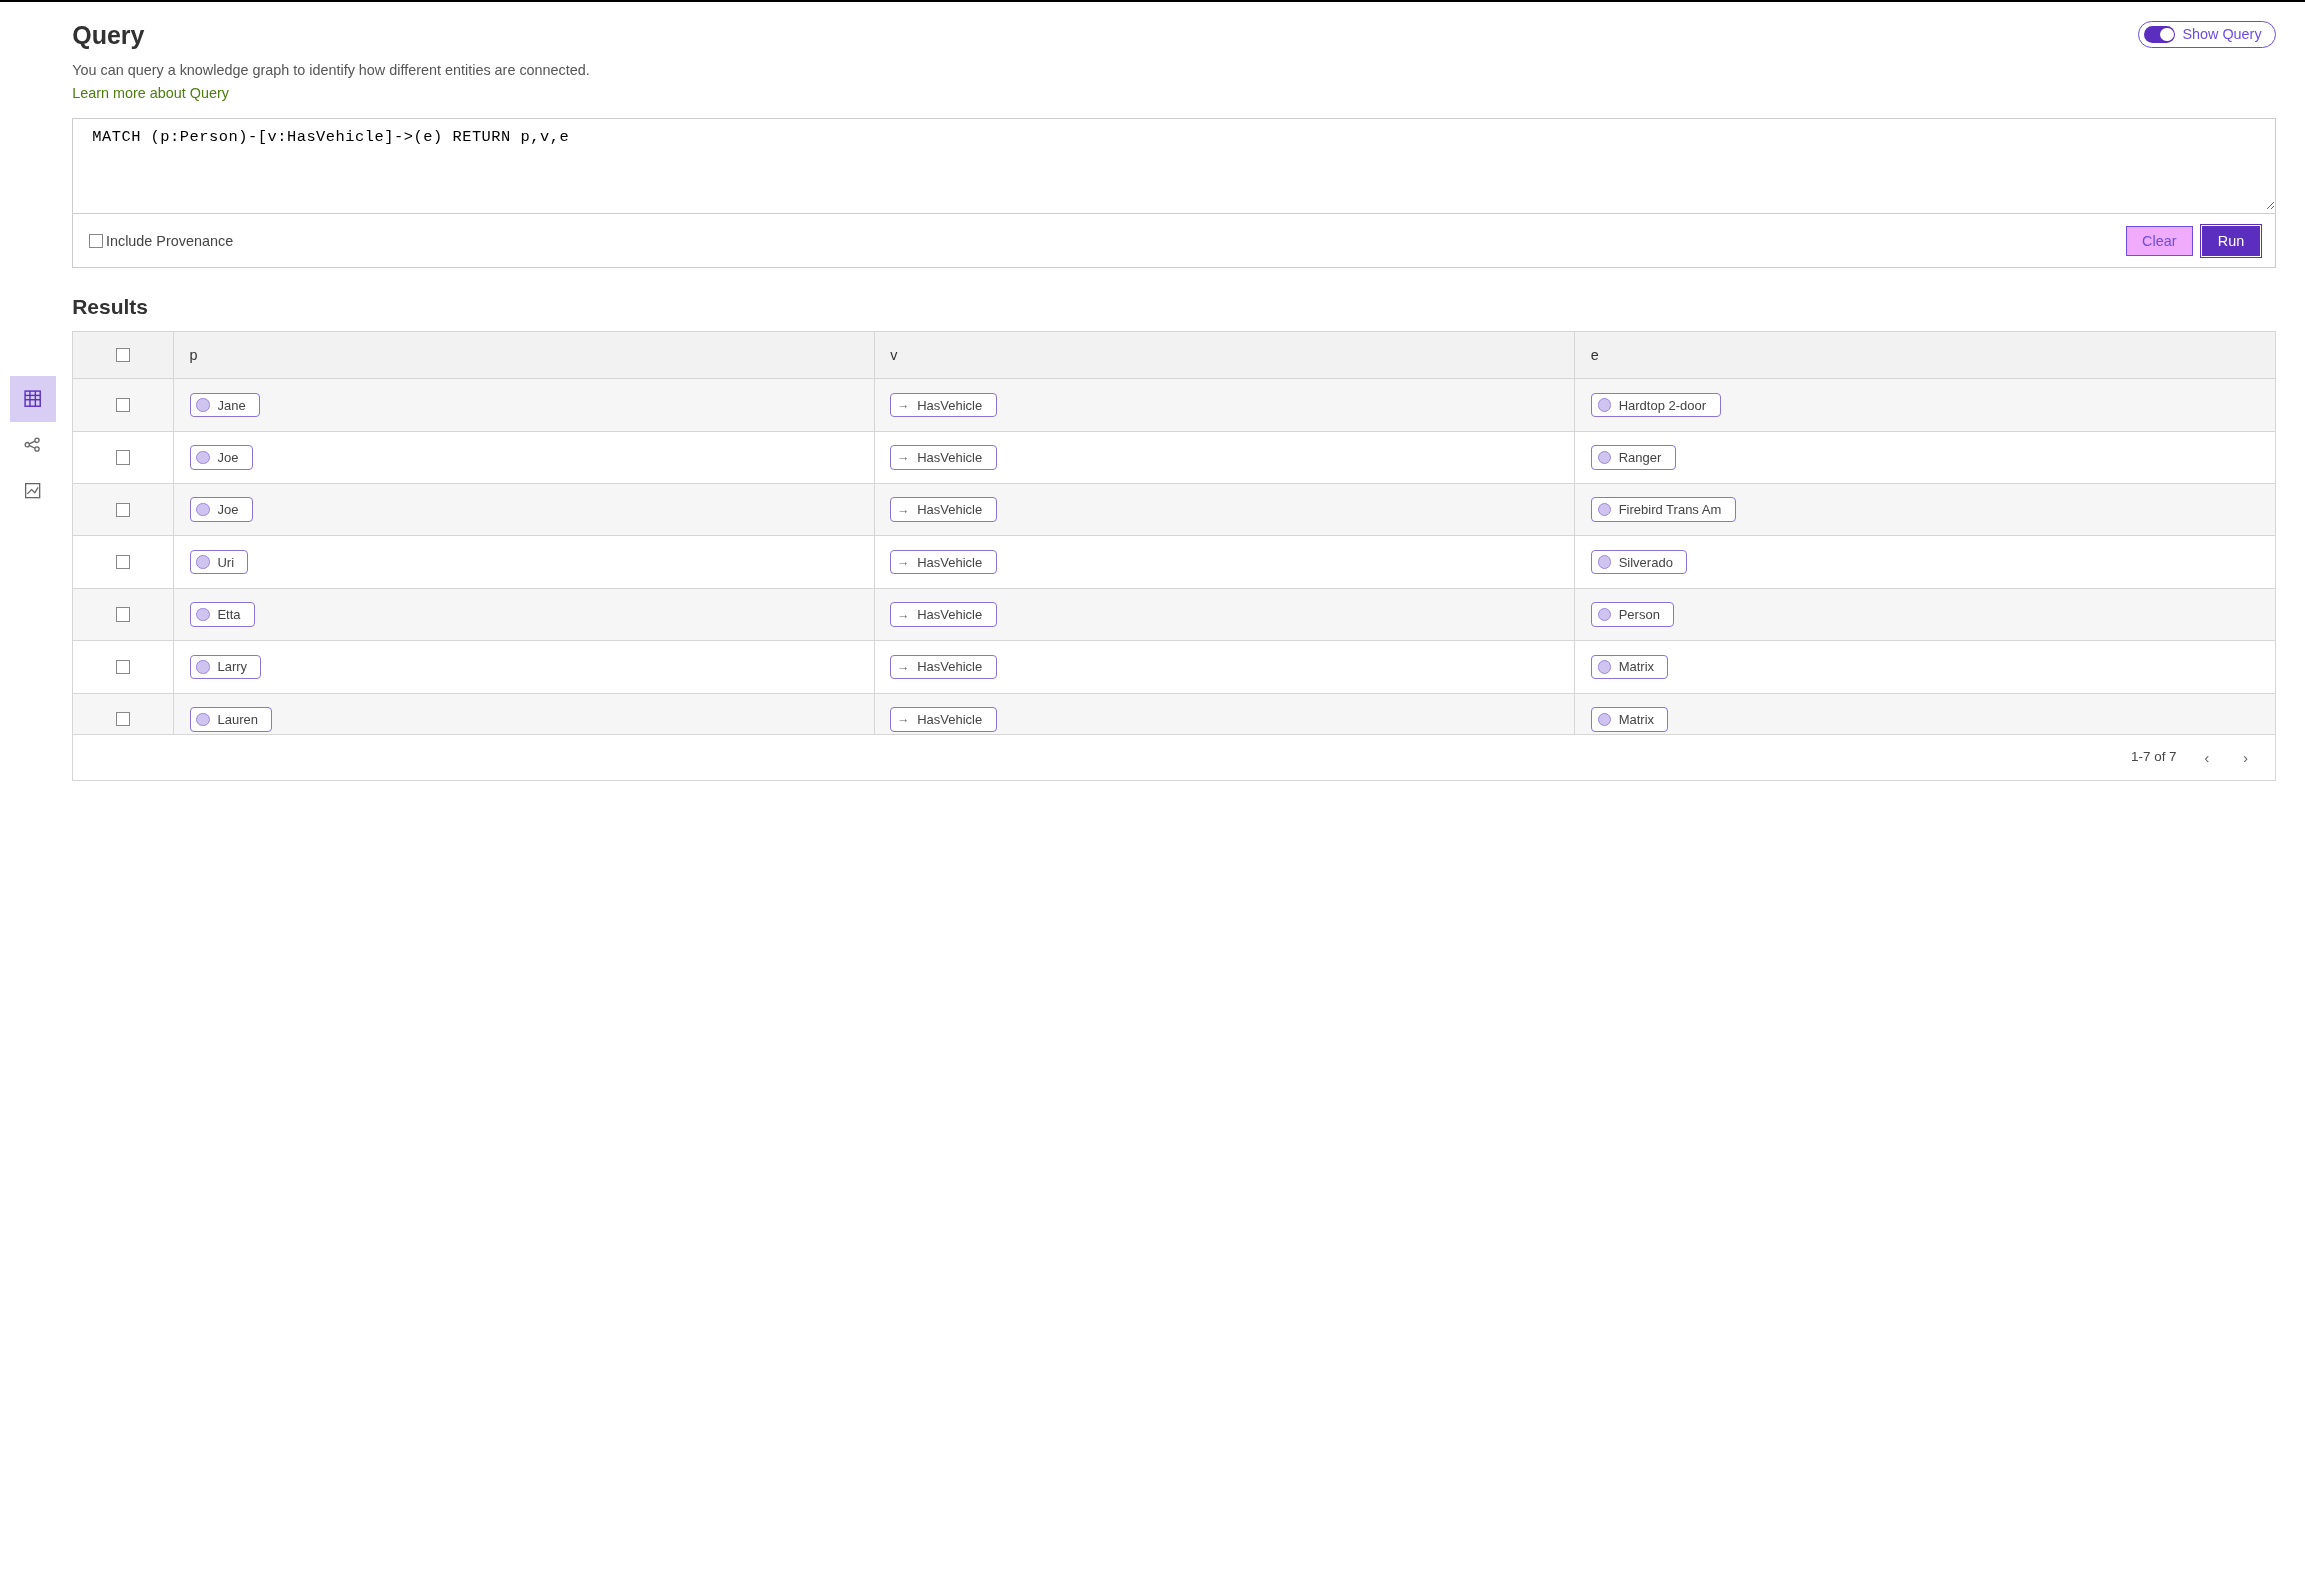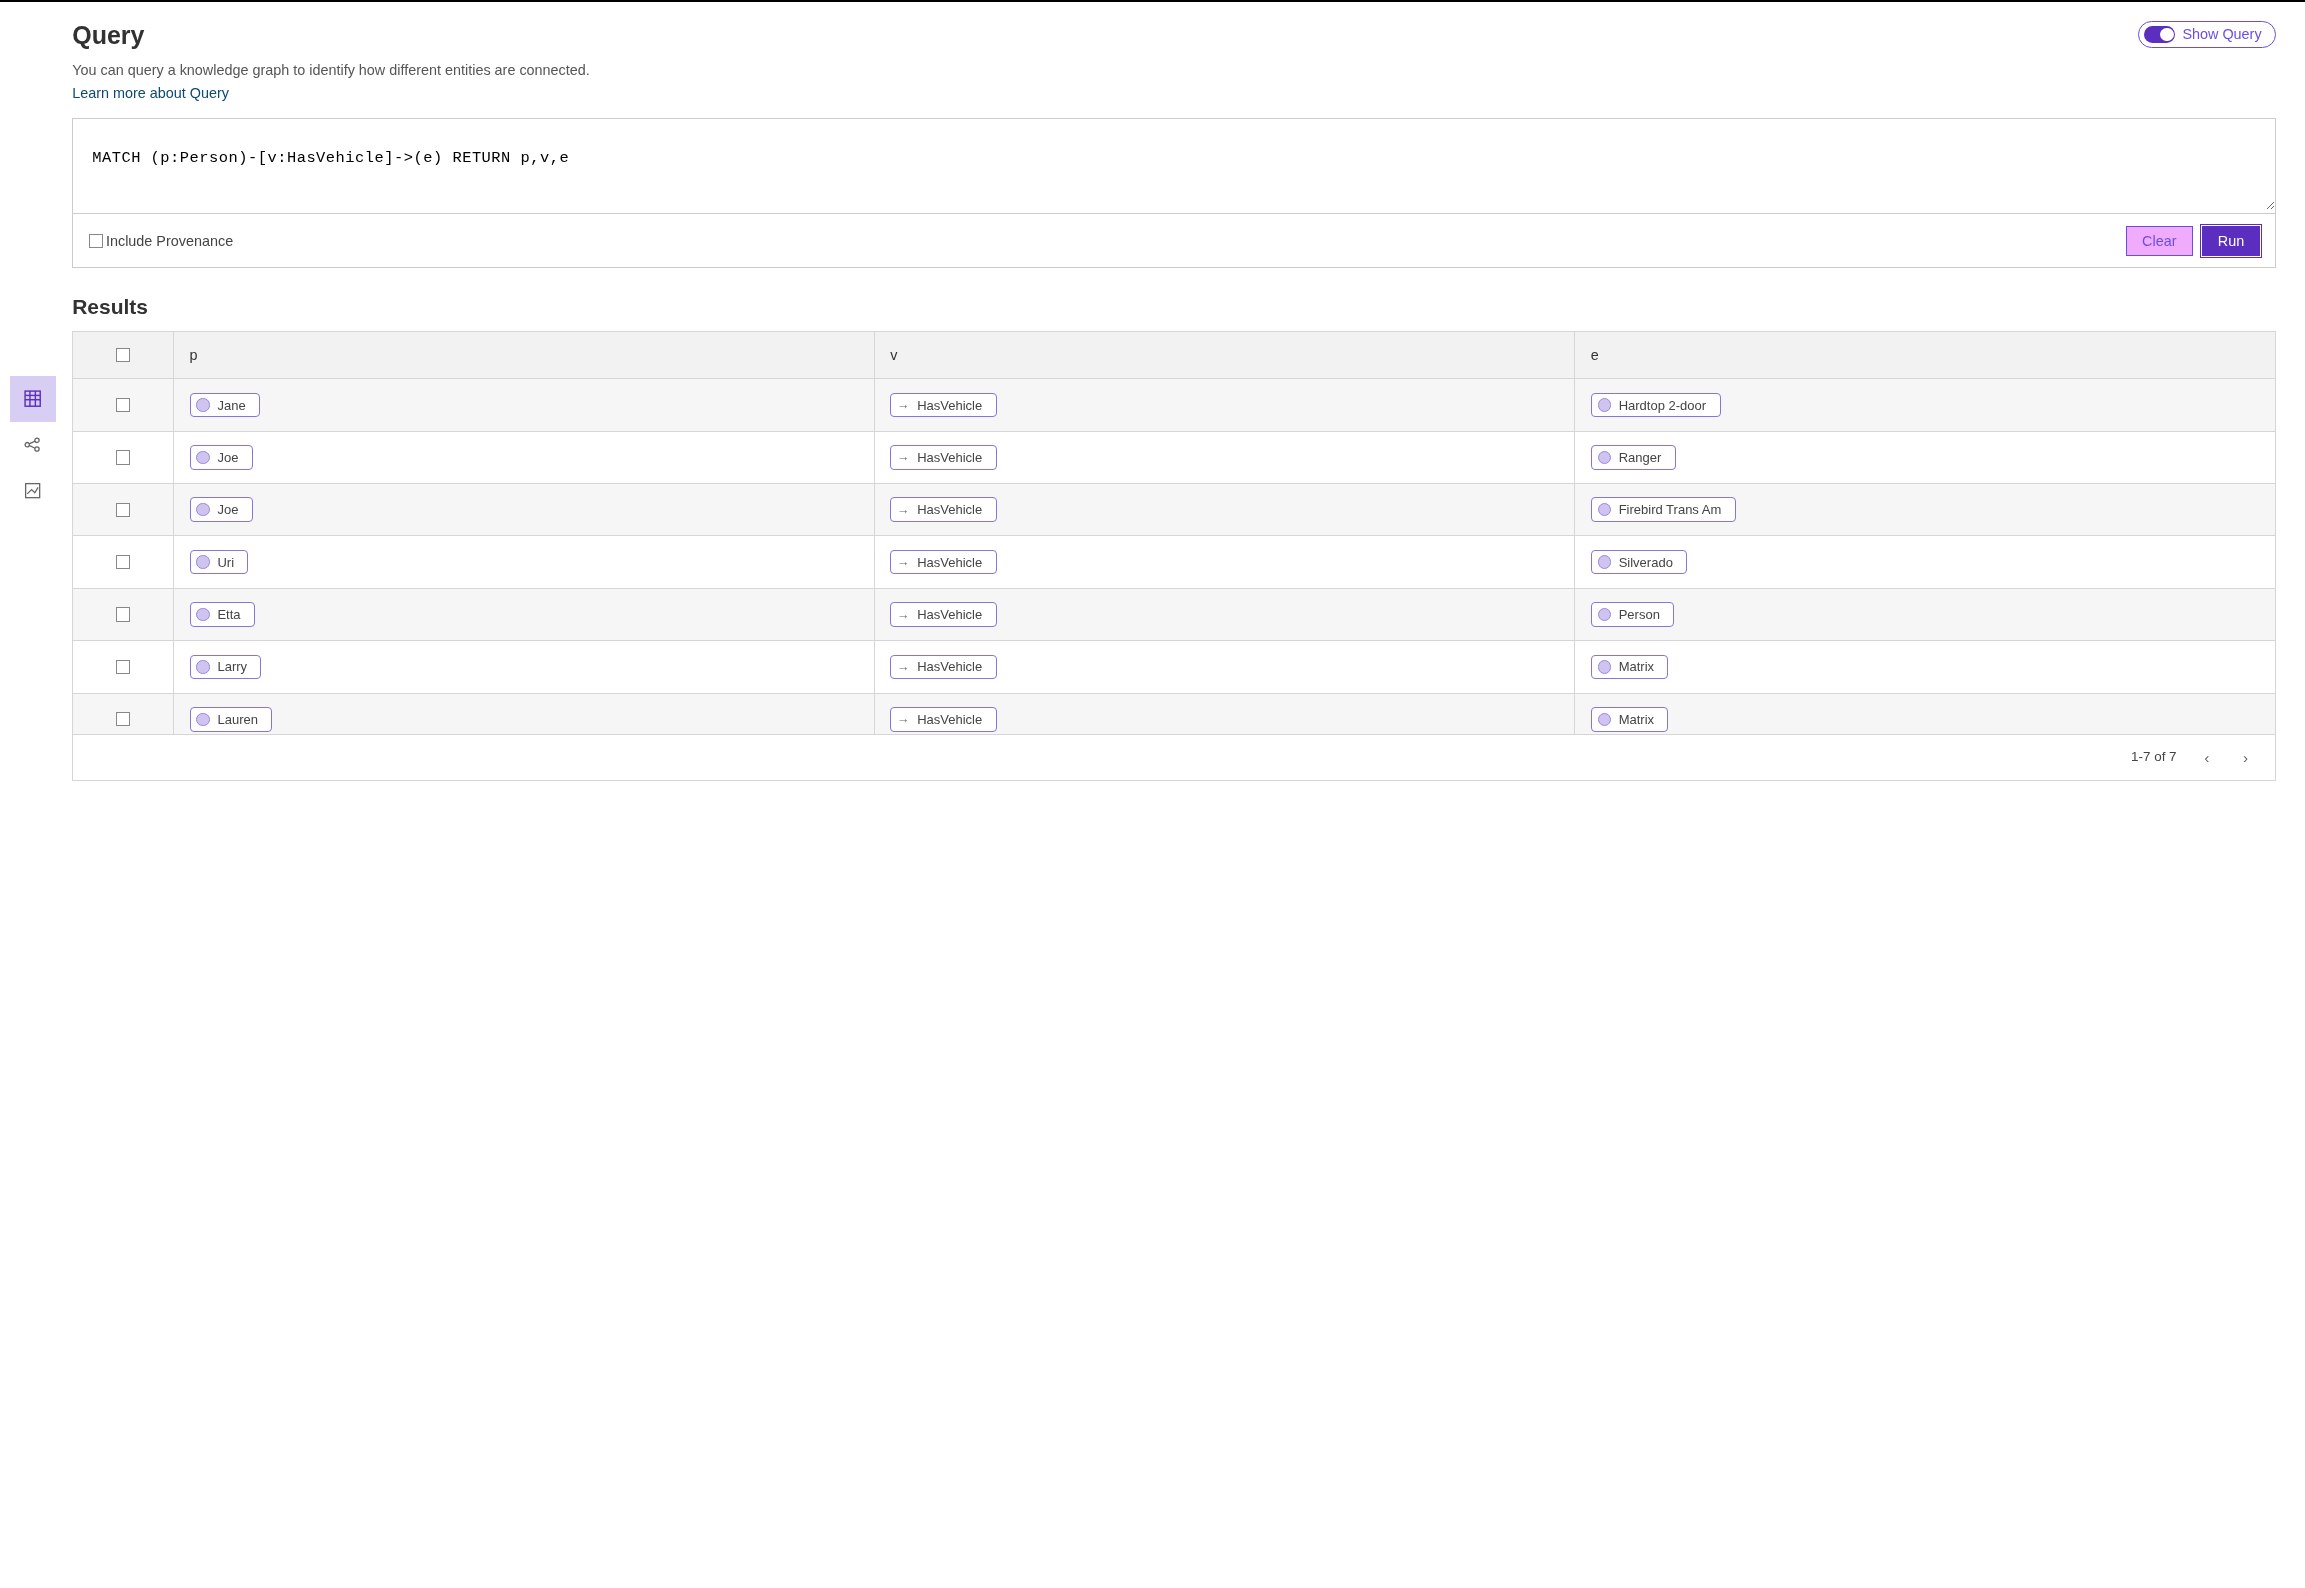--- a/index.html
+++ b/index.html
@@ -33,21 +33,21 @@
   }
   .rail-btn svg { width: 17.3px; height: 17.3px; }
   .main { flex: 1; padding-left: 9.6px; }
   h1 {
     font-size: 25px;
     font-weight: 600;
     color: #323232;
     margin-bottom: 11.5px;
   }
   .sub { color: #555; font-size: 14.4px; margin-bottom: 7.7px; }
-  .learn-link { color: #0c4a6e; font-size: 14.4px; cursor: pointer; display: inline-block; margin-bottom: 9.6px; }
+  .learn-link { color: #4d7c0f; font-size: 14.4px; cursor: pointer; display: inline-block; margin-bottom: 9.6px; }
   .head-row { display: flex; justify-content: space-between; align-items: flex-start; }
   .show-query {
     border: 1.4px solid #6b4de6;
     border-radius: 19px;
     padding: 3.8px 13.4px 3.8px 5.8px;
     display: inline-flex;
     align-items: center;
     gap: 7px;
     color: #6b4de6;
     font-size: 14.4px;
@@ -63,21 +63,21 @@
   }
   .query-box {
     border: 1px solid #ccc;
     margin-top: 7.7px;
   }
   .query-text {
     width: 100%;
     border: none;
     font-family: "Consolas", "Courier New", monospace;
     font-size: 15.4px;
-    padding: 30px 19px;
+    padding: 9px 19px;
     height: 91px;
     resize: vertical;
     outline: none;
     letter-spacing: 0.5px;
   }
   .query-bar {
     border-top: 1px solid #ccc;
     display: flex;
     align-items: center;
     justify-content: space-between;

